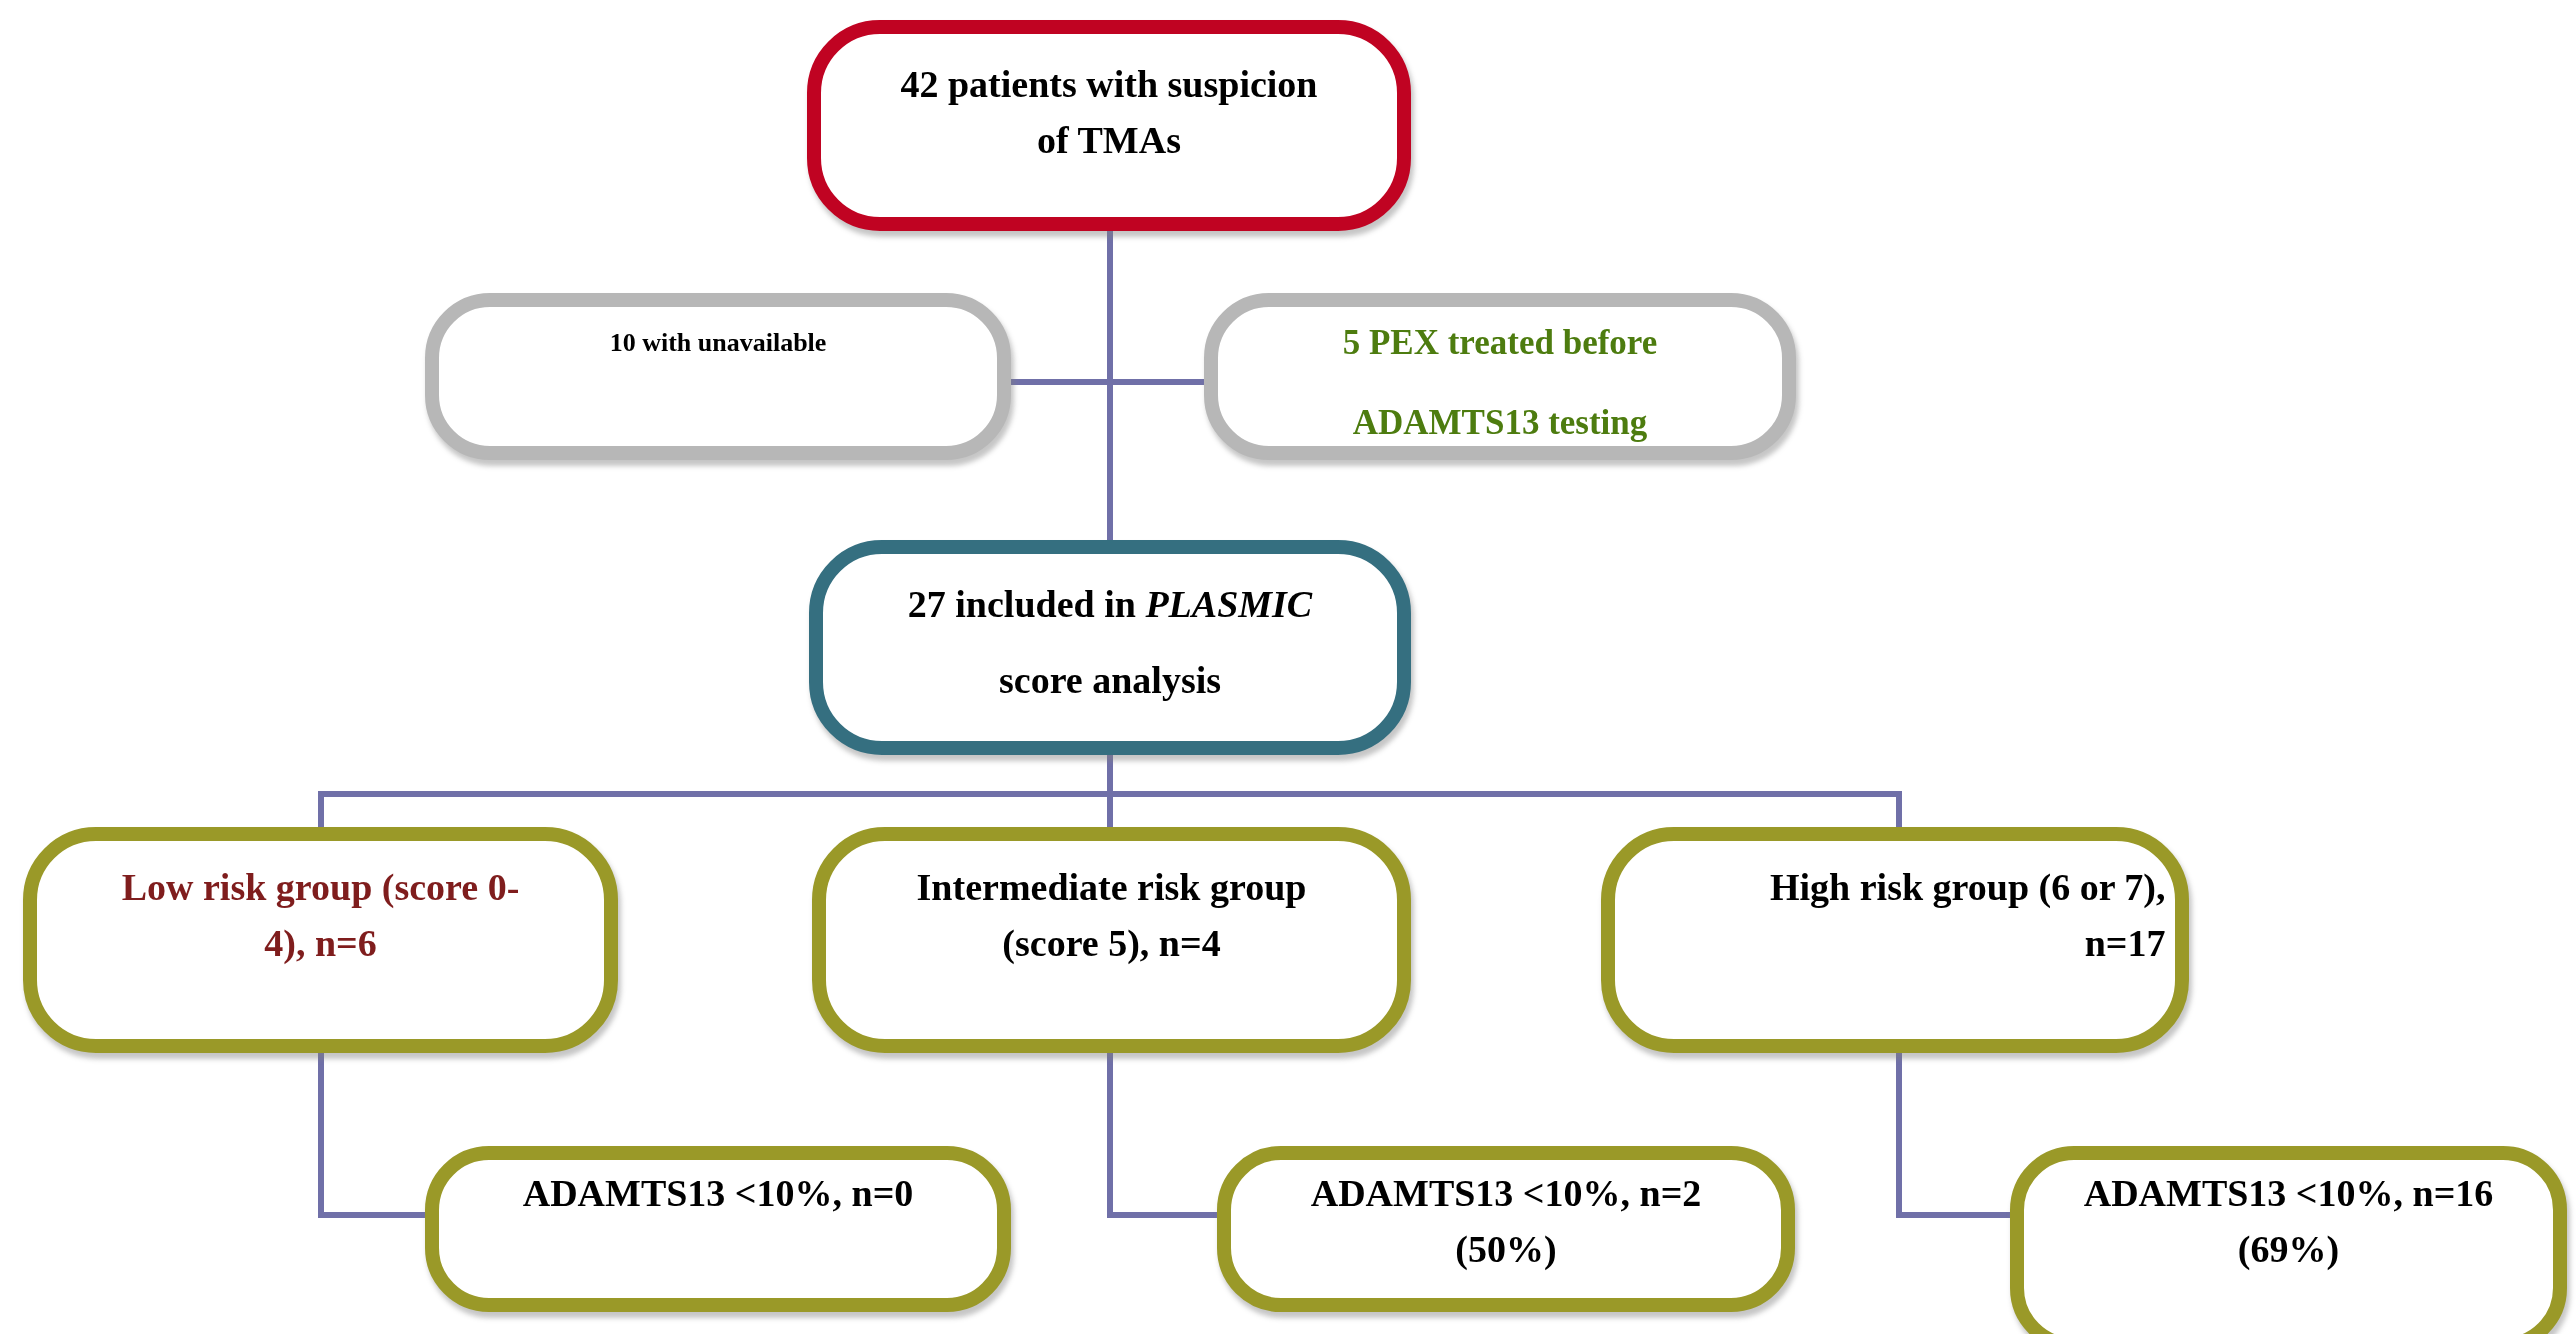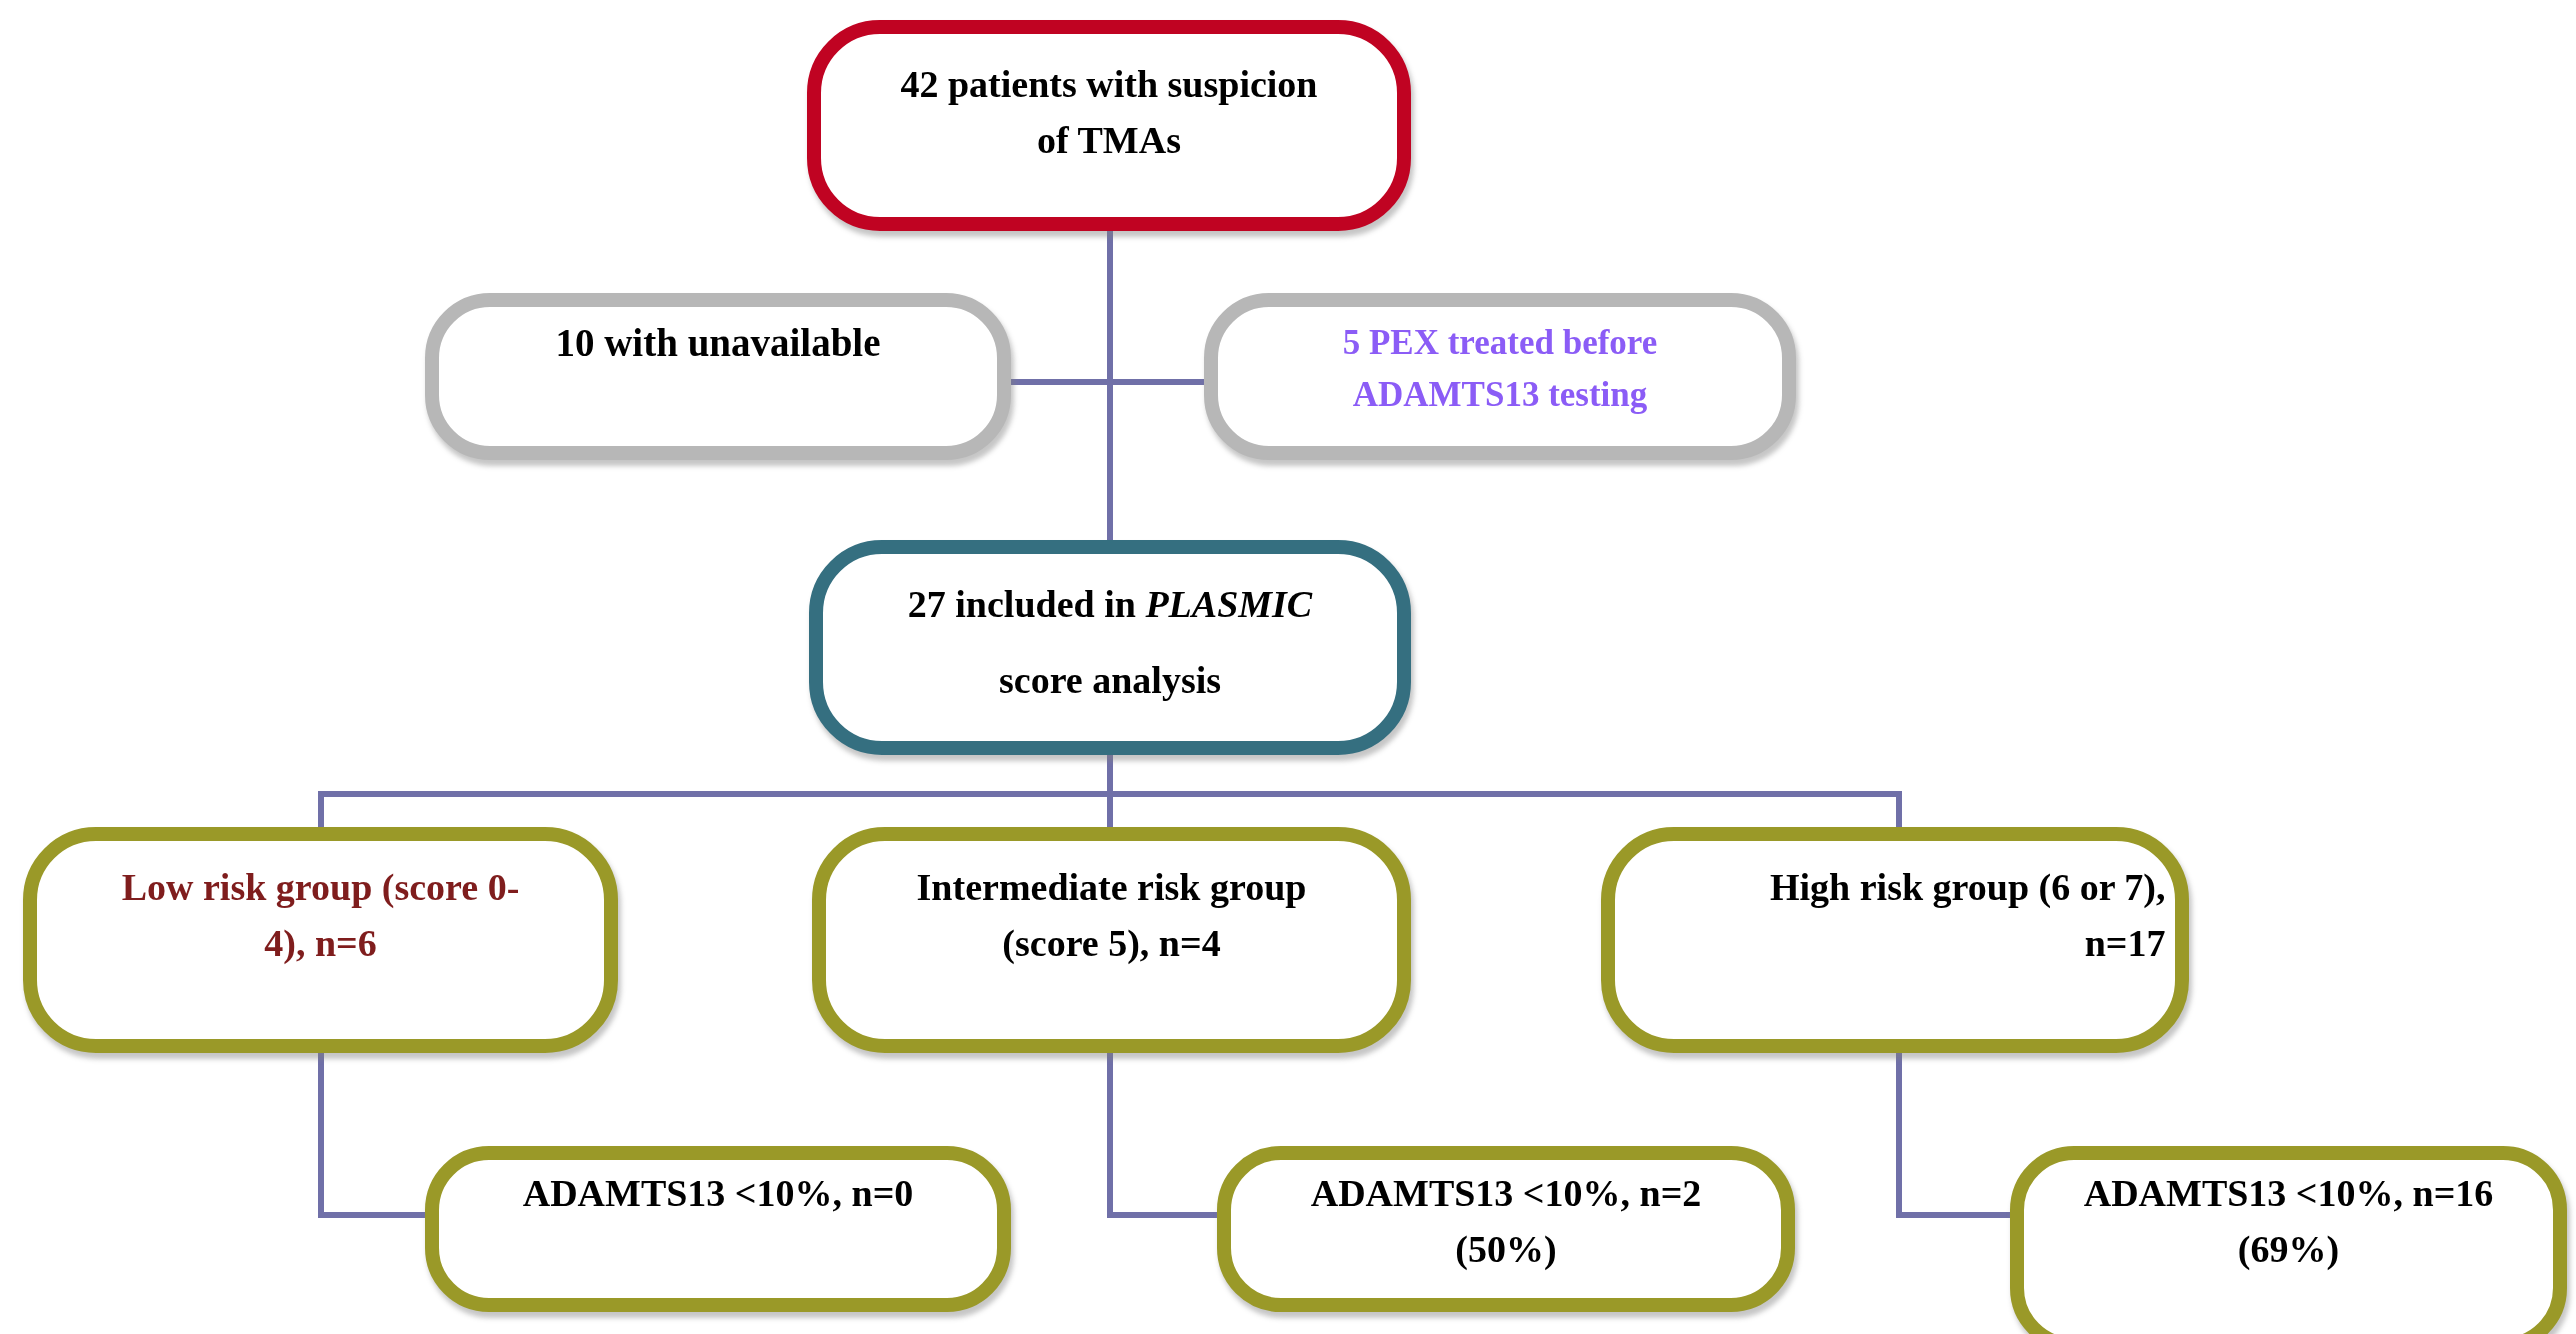--- a/index.html
+++ b/index.html
@@ -28,21 +28,21 @@
     font-size: 38px;
     line-height: 56px;
     padding: 0 9.5px;
   }
   .node .it { font-style: italic; }
   .connector { position: absolute; }
 
   
   [data-node="patients-suspicion"]   { left:807px; top:20px;   width:604px; height:211px; padding-top:21.5px; }
   [data-node="unavailable-plasmic"]  { left:425px;  top:293px;  width:586px; height:167px; padding-top:9.5px;
-                                       font-size:39px; line-height:52px; border-radius:65px; }
+                                       font-size:26px; line-height:52px; border-radius:65px; }
   [data-node="pex-treated"]          { left:1204px; top:293px;  width:592px; height:167px; padding-top:9.5px;
                                        font-size:35px; line-height:52px; border-radius:65px; }
   [data-node="included-plasmic"]     { left:809px; top:540px;  width:602px; height:215px; padding-top:22px;gap:20px; }
   [data-node="low-risk"]             { left:23px;   top:827px; width:595px; height:226px; padding-top:17.5px; }
   [data-node="intermediate-risk"]    { left:812px; top:827px; width:599px; height:226px; padding-top:17.5px; }
   [data-node="high-risk"]            { left:1601px; top:827px; width:588px; height:226px; padding-top:17.5px; }
   [data-node="adamts-low"]           { left:425px;  top:1146px; width:586px; height:166px; padding-top:4.8px;  border-radius:64px; }
   [data-node="adamts-intermediate"]  { left:1217px; top:1146px; width:578px; height:166px; padding-top:4.8px;  border-radius:64px; }
   [data-node="adamts-high"]          { left:2010px; top:1146px; width:557px; height:206px; padding-top:4.8px;  border-radius:64px; }
 
@@ -80,21 +80,21 @@
   <div class="connector" data-name="connector-high-elbow-v" style="background: rgb(112, 112, 168);"></div>
   <div class="connector" data-name="connector-high-elbow-h" style="background: rgb(112, 112, 168);"></div>
 
   <div class="node" data-node="patients-suspicion" data-name="node-patients-suspicion" style="border-color: rgb(192, 3, 34); color: rgb(0, 0, 0);">
       <div data-name="node-text-line"><span>42 patients with suspicion</span></div>
       <div data-name="node-text-line"><span>of TMAs</span></div>
     </div>
   <div class="node" data-node="unavailable-plasmic" data-name="node-unavailable-plasmic" style="border-color: rgb(183, 183, 183); color: rgb(0, 0, 0);">
       <div data-name="node-text-line"><span>10 with unavailable</span></div>
     </div>
-  <div class="node" data-node="pex-treated" data-name="node-pex-treated" style="border-color: rgb(183, 183, 183); color: #8b5cf6;">
+  <div class="node" data-node="pex-treated" data-name="node-pex-treated" style="border-color: rgb(183, 183, 183); color: #4d7c0f; gap: 28px;">
       <div data-name="node-text-line"><span>5 PEX treated before</span></div>
       <div data-name="node-text-line"><span>ADAMTS13 testing</span></div>
     </div>
   <div class="node" data-node="included-plasmic" data-name="node-included-plasmic" style="border-color: rgb(53, 111, 128); color: rgb(0, 0, 0);">
       <div data-name="node-text-line"><span>27 included in </span><span class="it">PLASMIC</span></div>
       <div data-name="node-text-line"><span>score analysis</span></div>
     </div>
   <div class="node" data-node="low-risk" data-name="node-low-risk-group" style="border-color: rgb(154, 153, 40); color: #7f1d1d;">
       <div data-name="node-text-line"><span>Low risk group (score 0-</span></div>
       <div data-name="node-text-line"><span>4), n=6</span></div>

